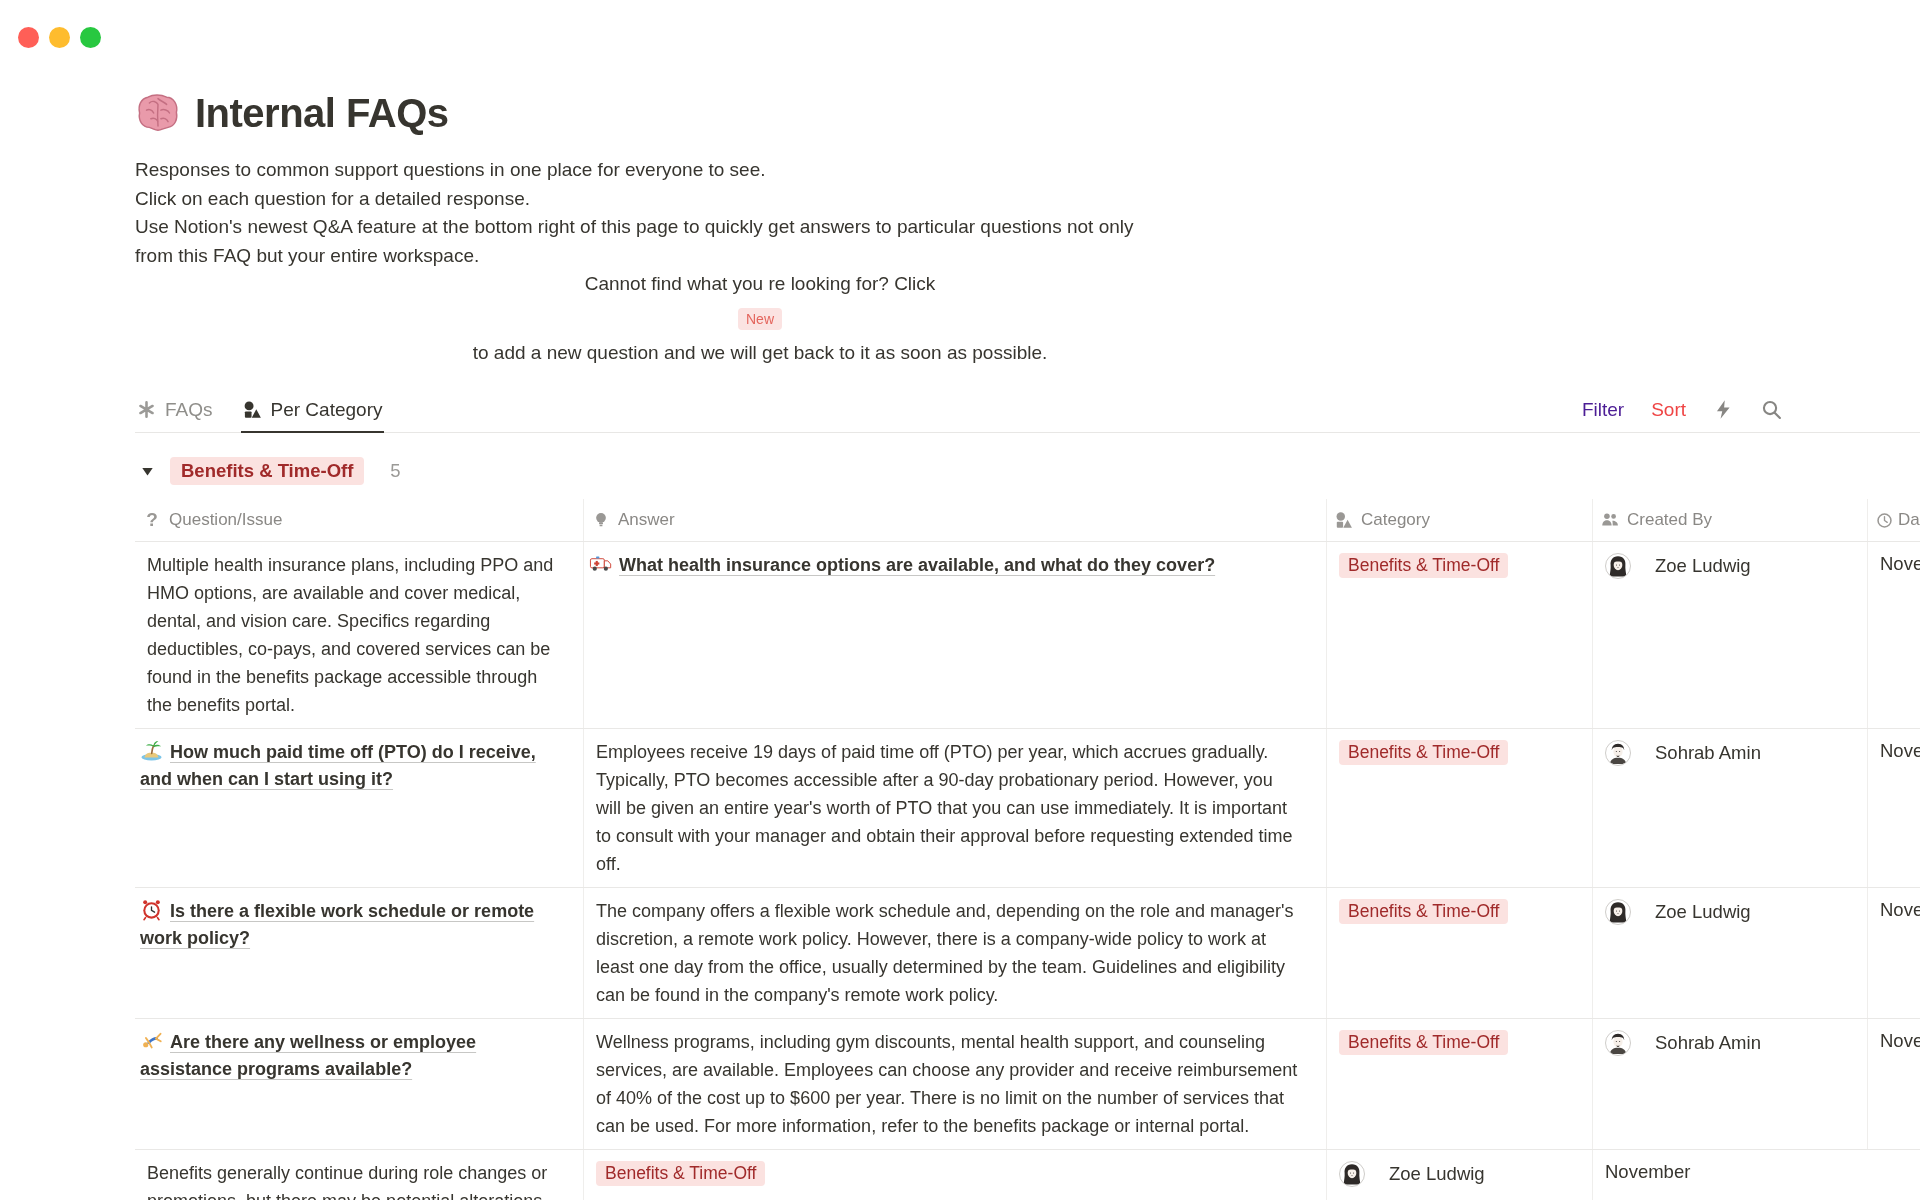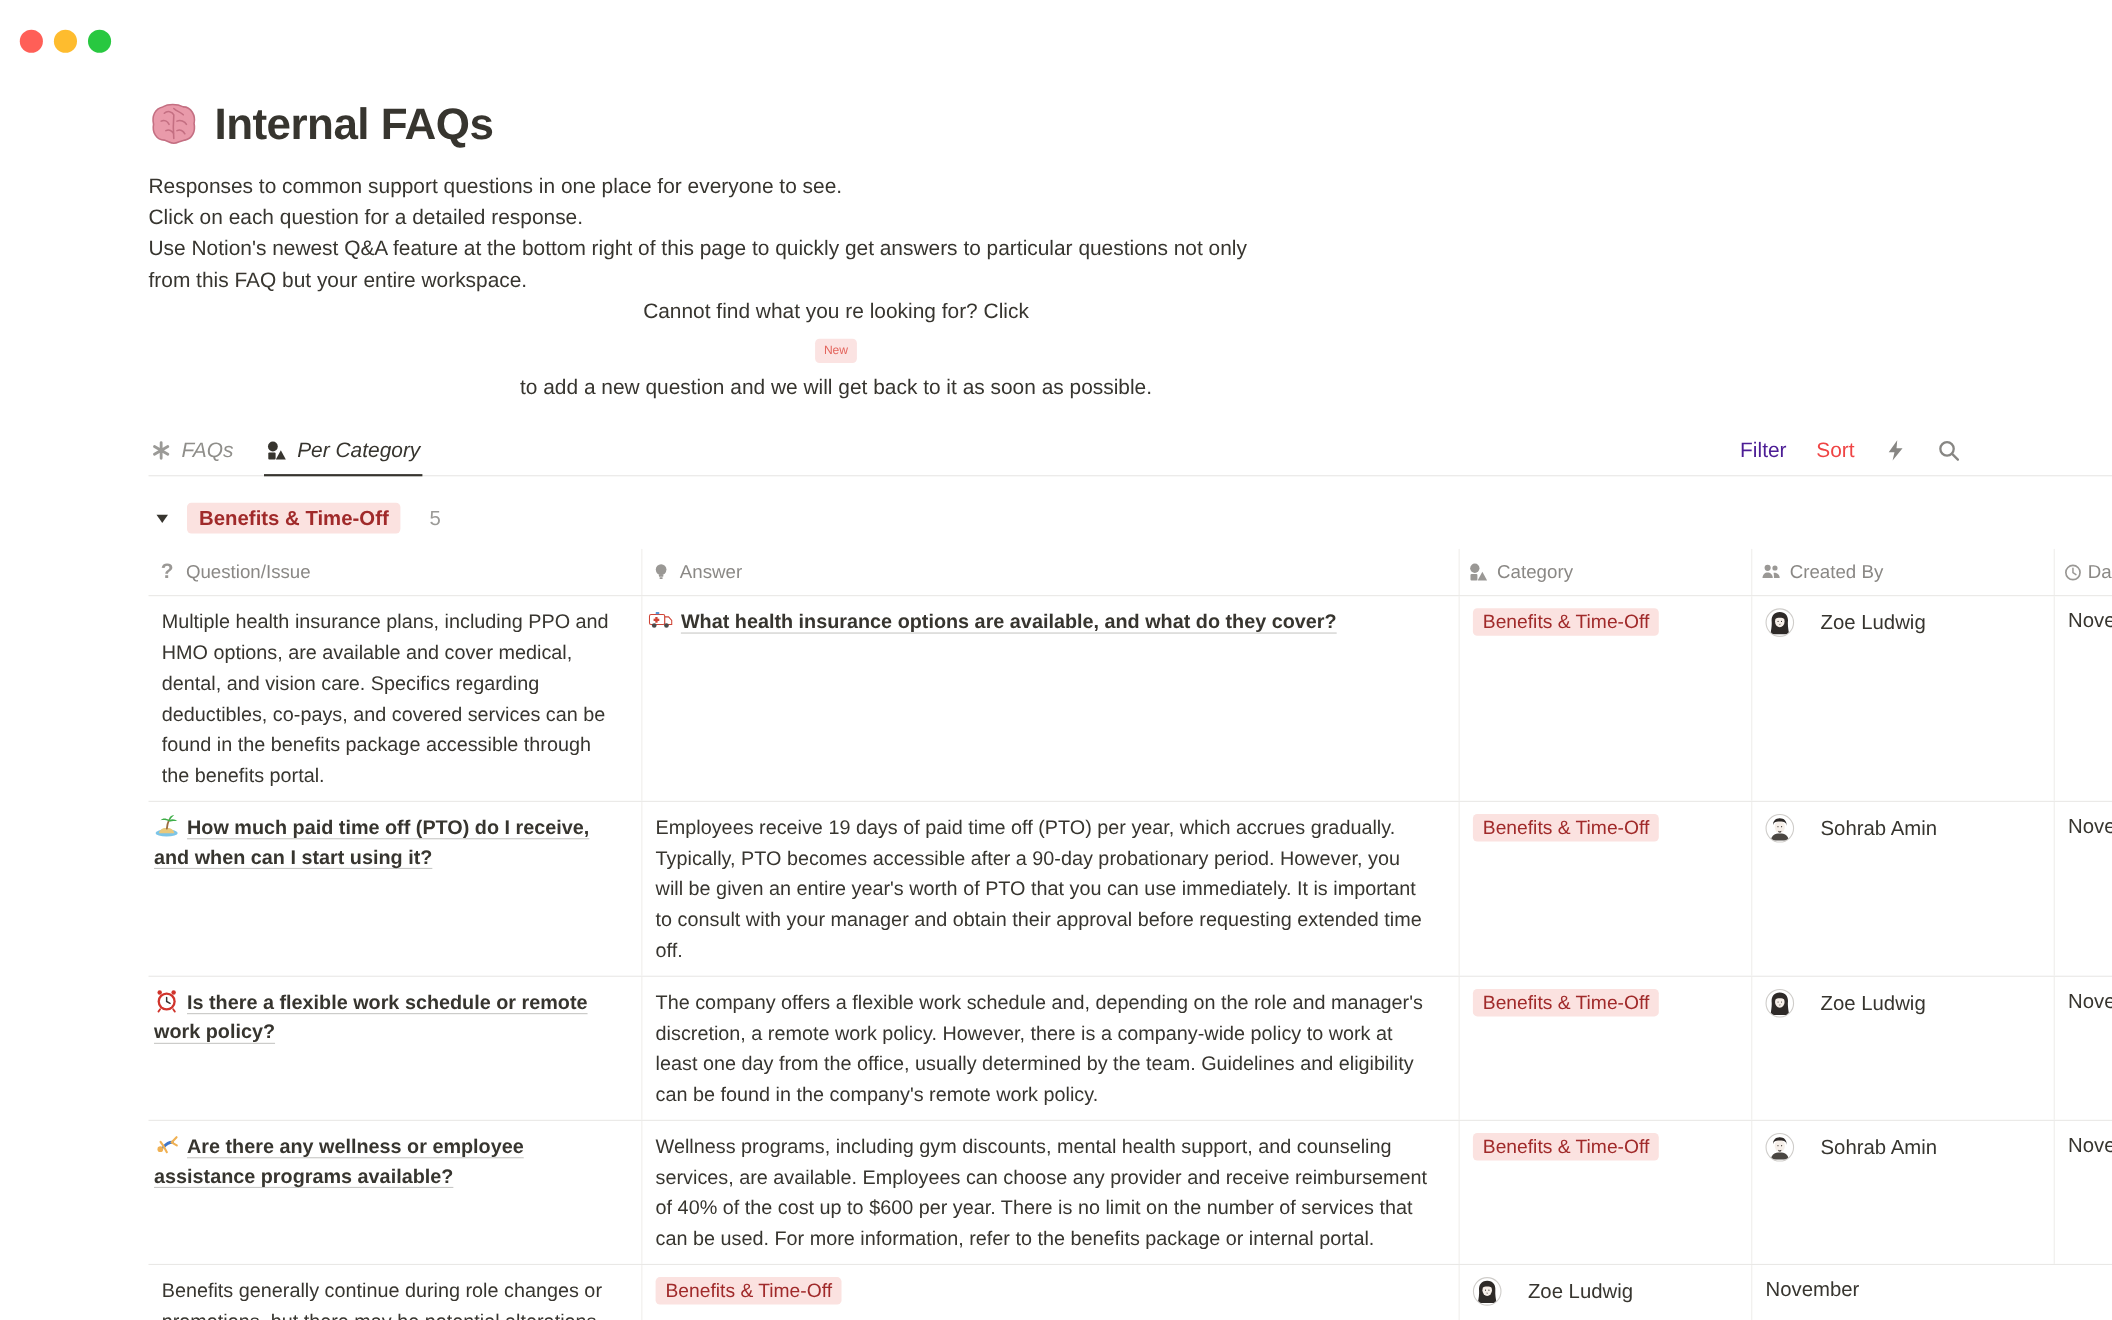--- a/index.html
+++ b/index.html
@@ -18,28 +18,28 @@
 
   
   .page-title-row { display:flex; align-items:center; gap:14px; height:50px; }
   .page-title-row .emoji-lg { width:46px; height:46px; flex:0 0 auto; }
   .page-title { font-size:40px; font-weight:700; letter-spacing:-0.5px; }
 
   
   .desc { margin-top:18px; font-size:19px; line-height:28.5px; color:#37352f; max-width:1250px; }
   .desc .line { white-space:nowrap; }
   .cta-line { display:flex; align-items:center; gap:9px; white-space:nowrap;flex-direction:column; }
-  .new-badge { display:inline-block; background:#fbe3e2; color:#e4655d; font-size:11px; line-height:22px; padding:0 8px; border-radius:4px; }
+  .new-badge { display:inline-block; background:#fbe3e2; color:#e4655d; font-size:14px; line-height:22px; padding:0 8px; border-radius:4px; }
 
   
   .toolbar { margin-top:20px; width:1785px; height:46px; display:flex; align-items:center;
              border-bottom:1px solid #e8e7e5; padding-right:138px; }
   .tab { display:flex; align-items:center; gap:9px; height:46px; padding:0 2px; margin-right:26px; cursor:pointer; }
   .tab .t-icon { width:19px; height:19px; }
-  .tab-label { font-size:19px;font-style:italic; }
+  .tab-label { font-size:19px; }
   .tab.inactive { color:#8f8e8a; }
   .tab.inactive .t-icon { color:#9b9a97; }
   .tab.active { color:#37352f; border-bottom:2.5px solid #37352f; padding-top:2.5px; }
   .tab.active .t-icon { color:#37352f; }
   .toolbar-actions { margin-left:auto; display:flex; align-items:center; gap:27px; }
   .action-label { font-size:19px; color:#4c1d95; cursor:pointer; }
   .action-label.sort { color:#ef4444; }
   .icon-btn { width:21px; height:21px; color:#878683; cursor:pointer; }
 
   

